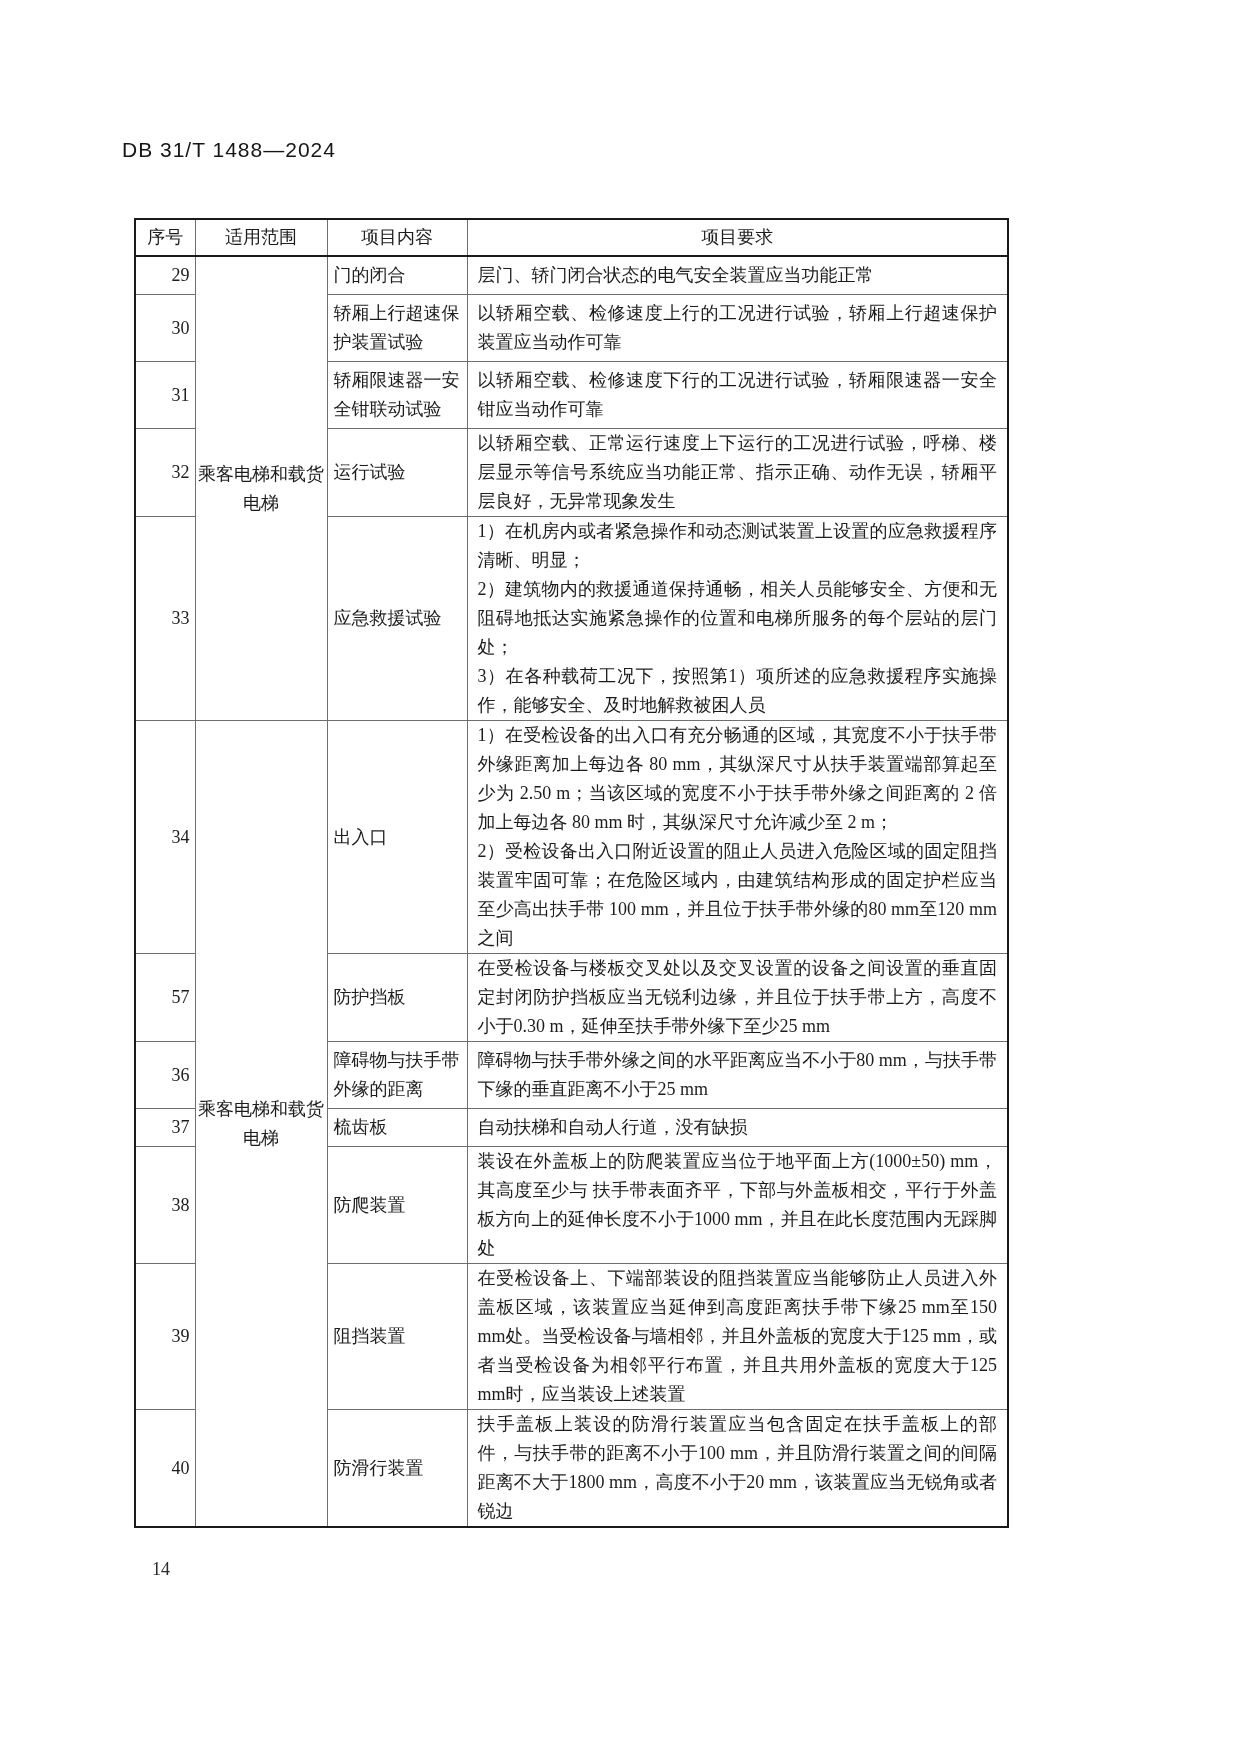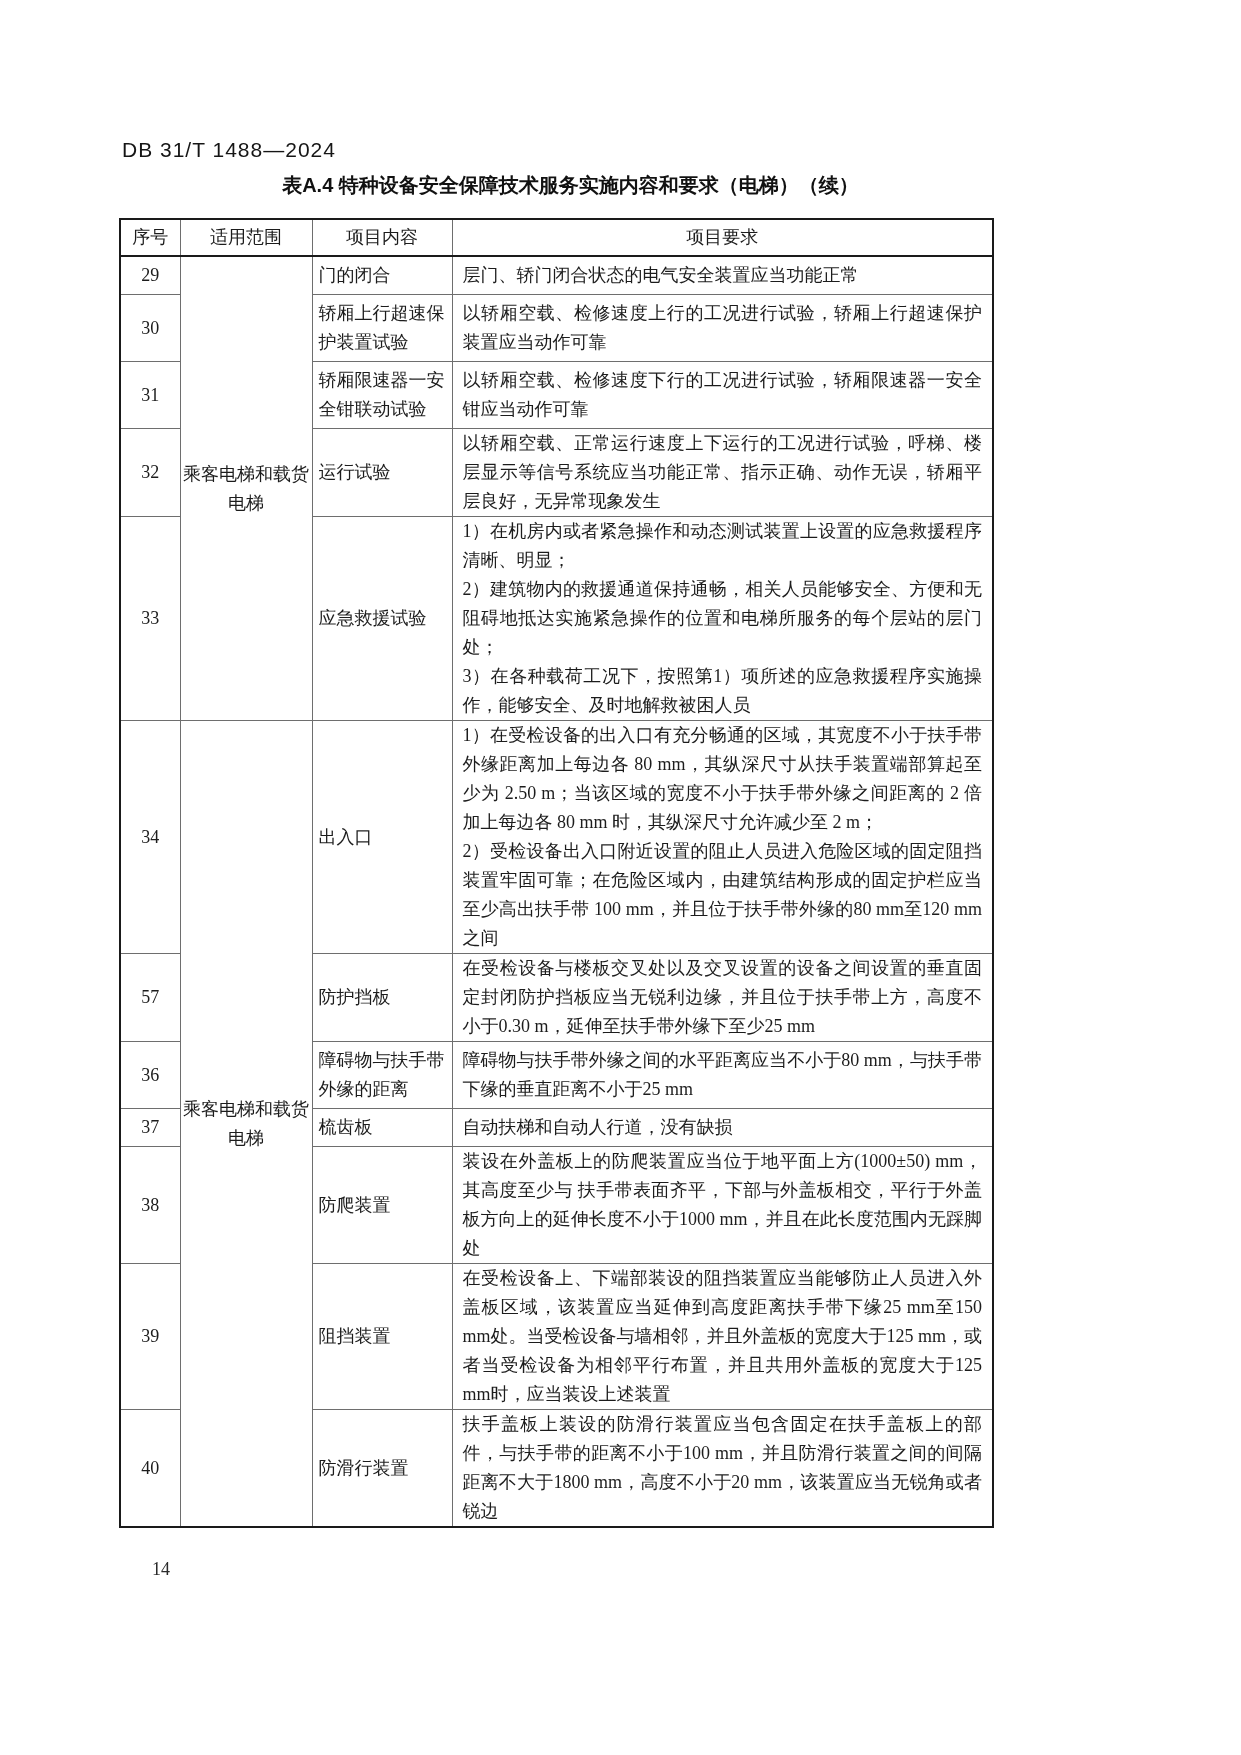--- a/index.html
+++ b/index.html
@@ -31,21 +31,21 @@
     top: 172px;
     width: 873px;
     text-align: center;
     font-family: "Liberation Sans", sans-serif;
     font-weight: bold;
     font-size: 20px;
     color: #111111;
   }
   table.req-table {
     position: absolute;
-    left: 119px;
+    left: 134px;
     top: 218px;
     width: 873px;
     border-collapse: collapse;
     table-layout: fixed;
     border: 2px solid #1a1a1a;
     font-size: 18px;
   }
   table.req-table th, table.req-table td {
     border: 1px solid #6e6e6e;
     vertical-align: middle;
@@ -56,22 +56,22 @@
   table.req-table thead th {
     border-bottom: 2px solid #1a1a1a;
     text-align: center;
     padding: 3px 2px;
   }
   col.col-num { width: 60px; }
   col.col-scope { width: 132px; }
   col.col-content { width: 140px; }
   col.col-req { width: 541px; }
   td.c-num {
-    text-align: center;
-    padding: 4px 18px;
+    text-align: right;
+    padding: 4px 5px;
   }
   td.c-scope {
     text-align: center;
     padding: 4px 2px;
   }
   td.c-content {
     text-align: left;
     padding: 4px 4px 4px 6px;
   }
   td.c-req {
@@ -87,21 +87,20 @@
     color: #2a2a2a;
   }
 </style>
 </head>
 <body>
 
 <div class="page">
 
   <div class="doc-code">DB 31/T 1488—2024</div>
 
-  <div class="table-title">表A.4  特种设备安全保障技术服务实施内容和要求（电梯）（续）</div>
 
   <table class="req-table">
     <colgroup>
       <col class="col-num">
       <col class="col-scope">
       <col class="col-content">
       <col class="col-req">
     </colgroup>
     <thead>
       <tr>

